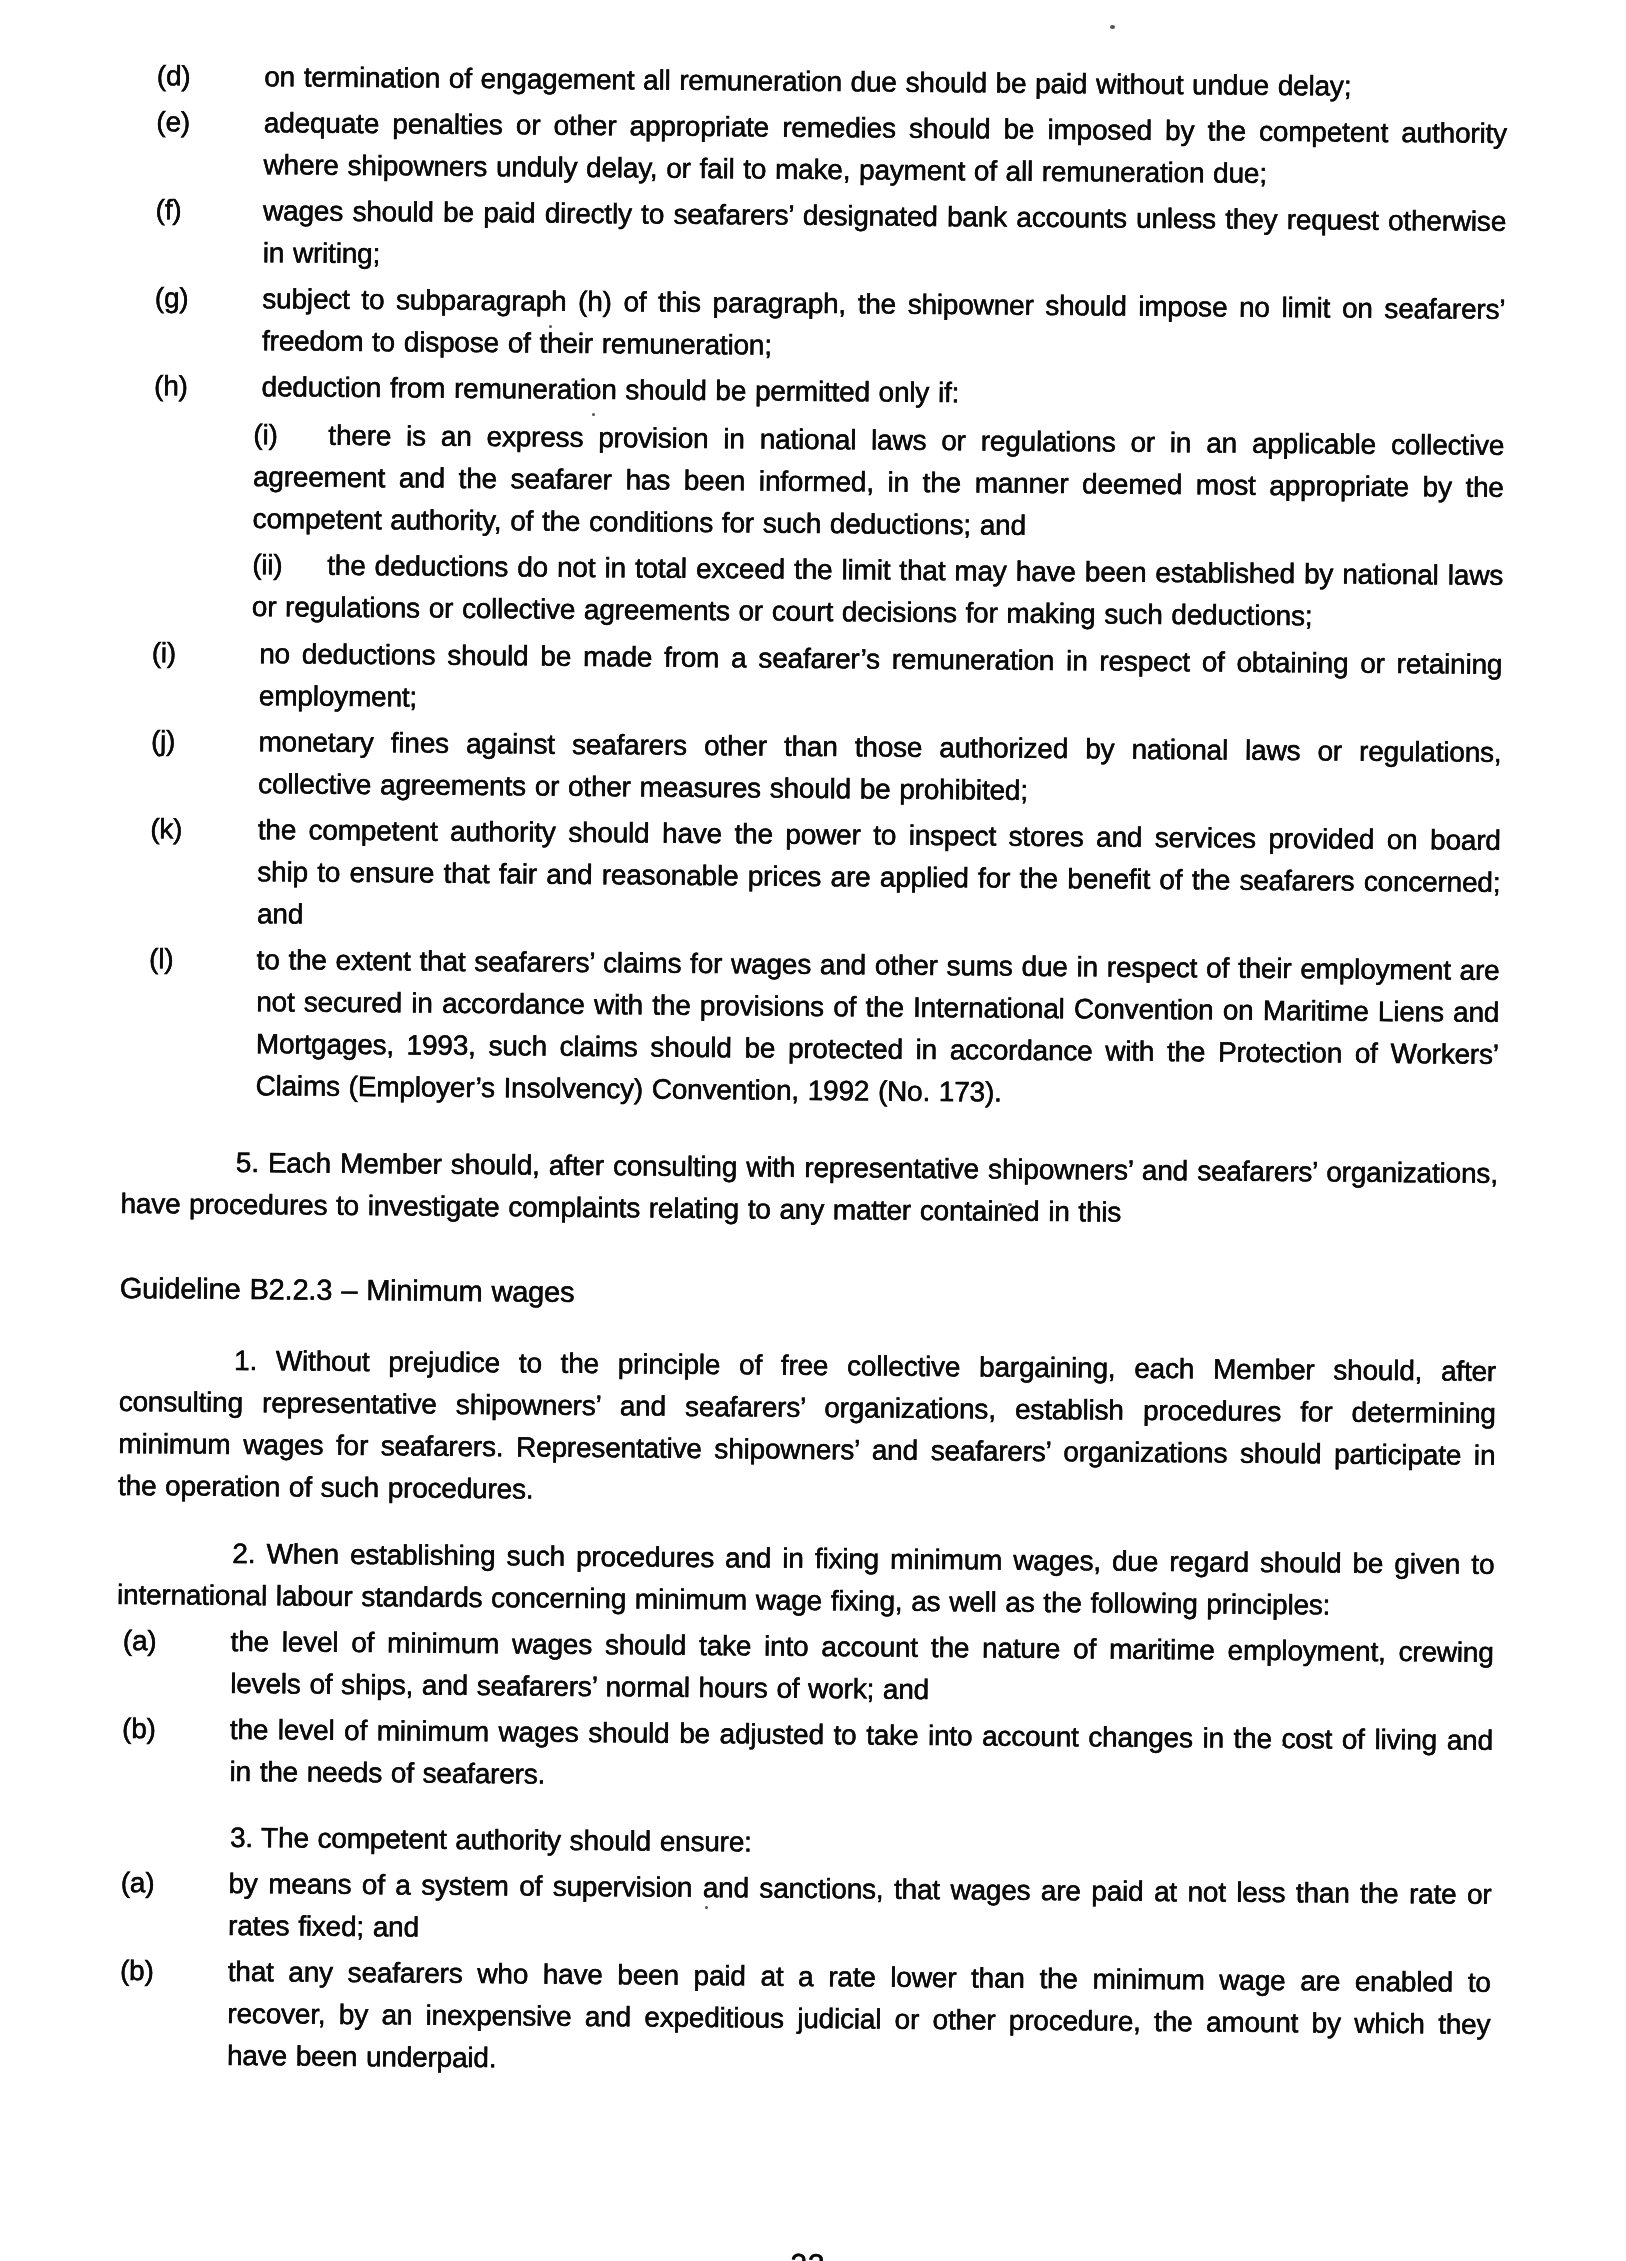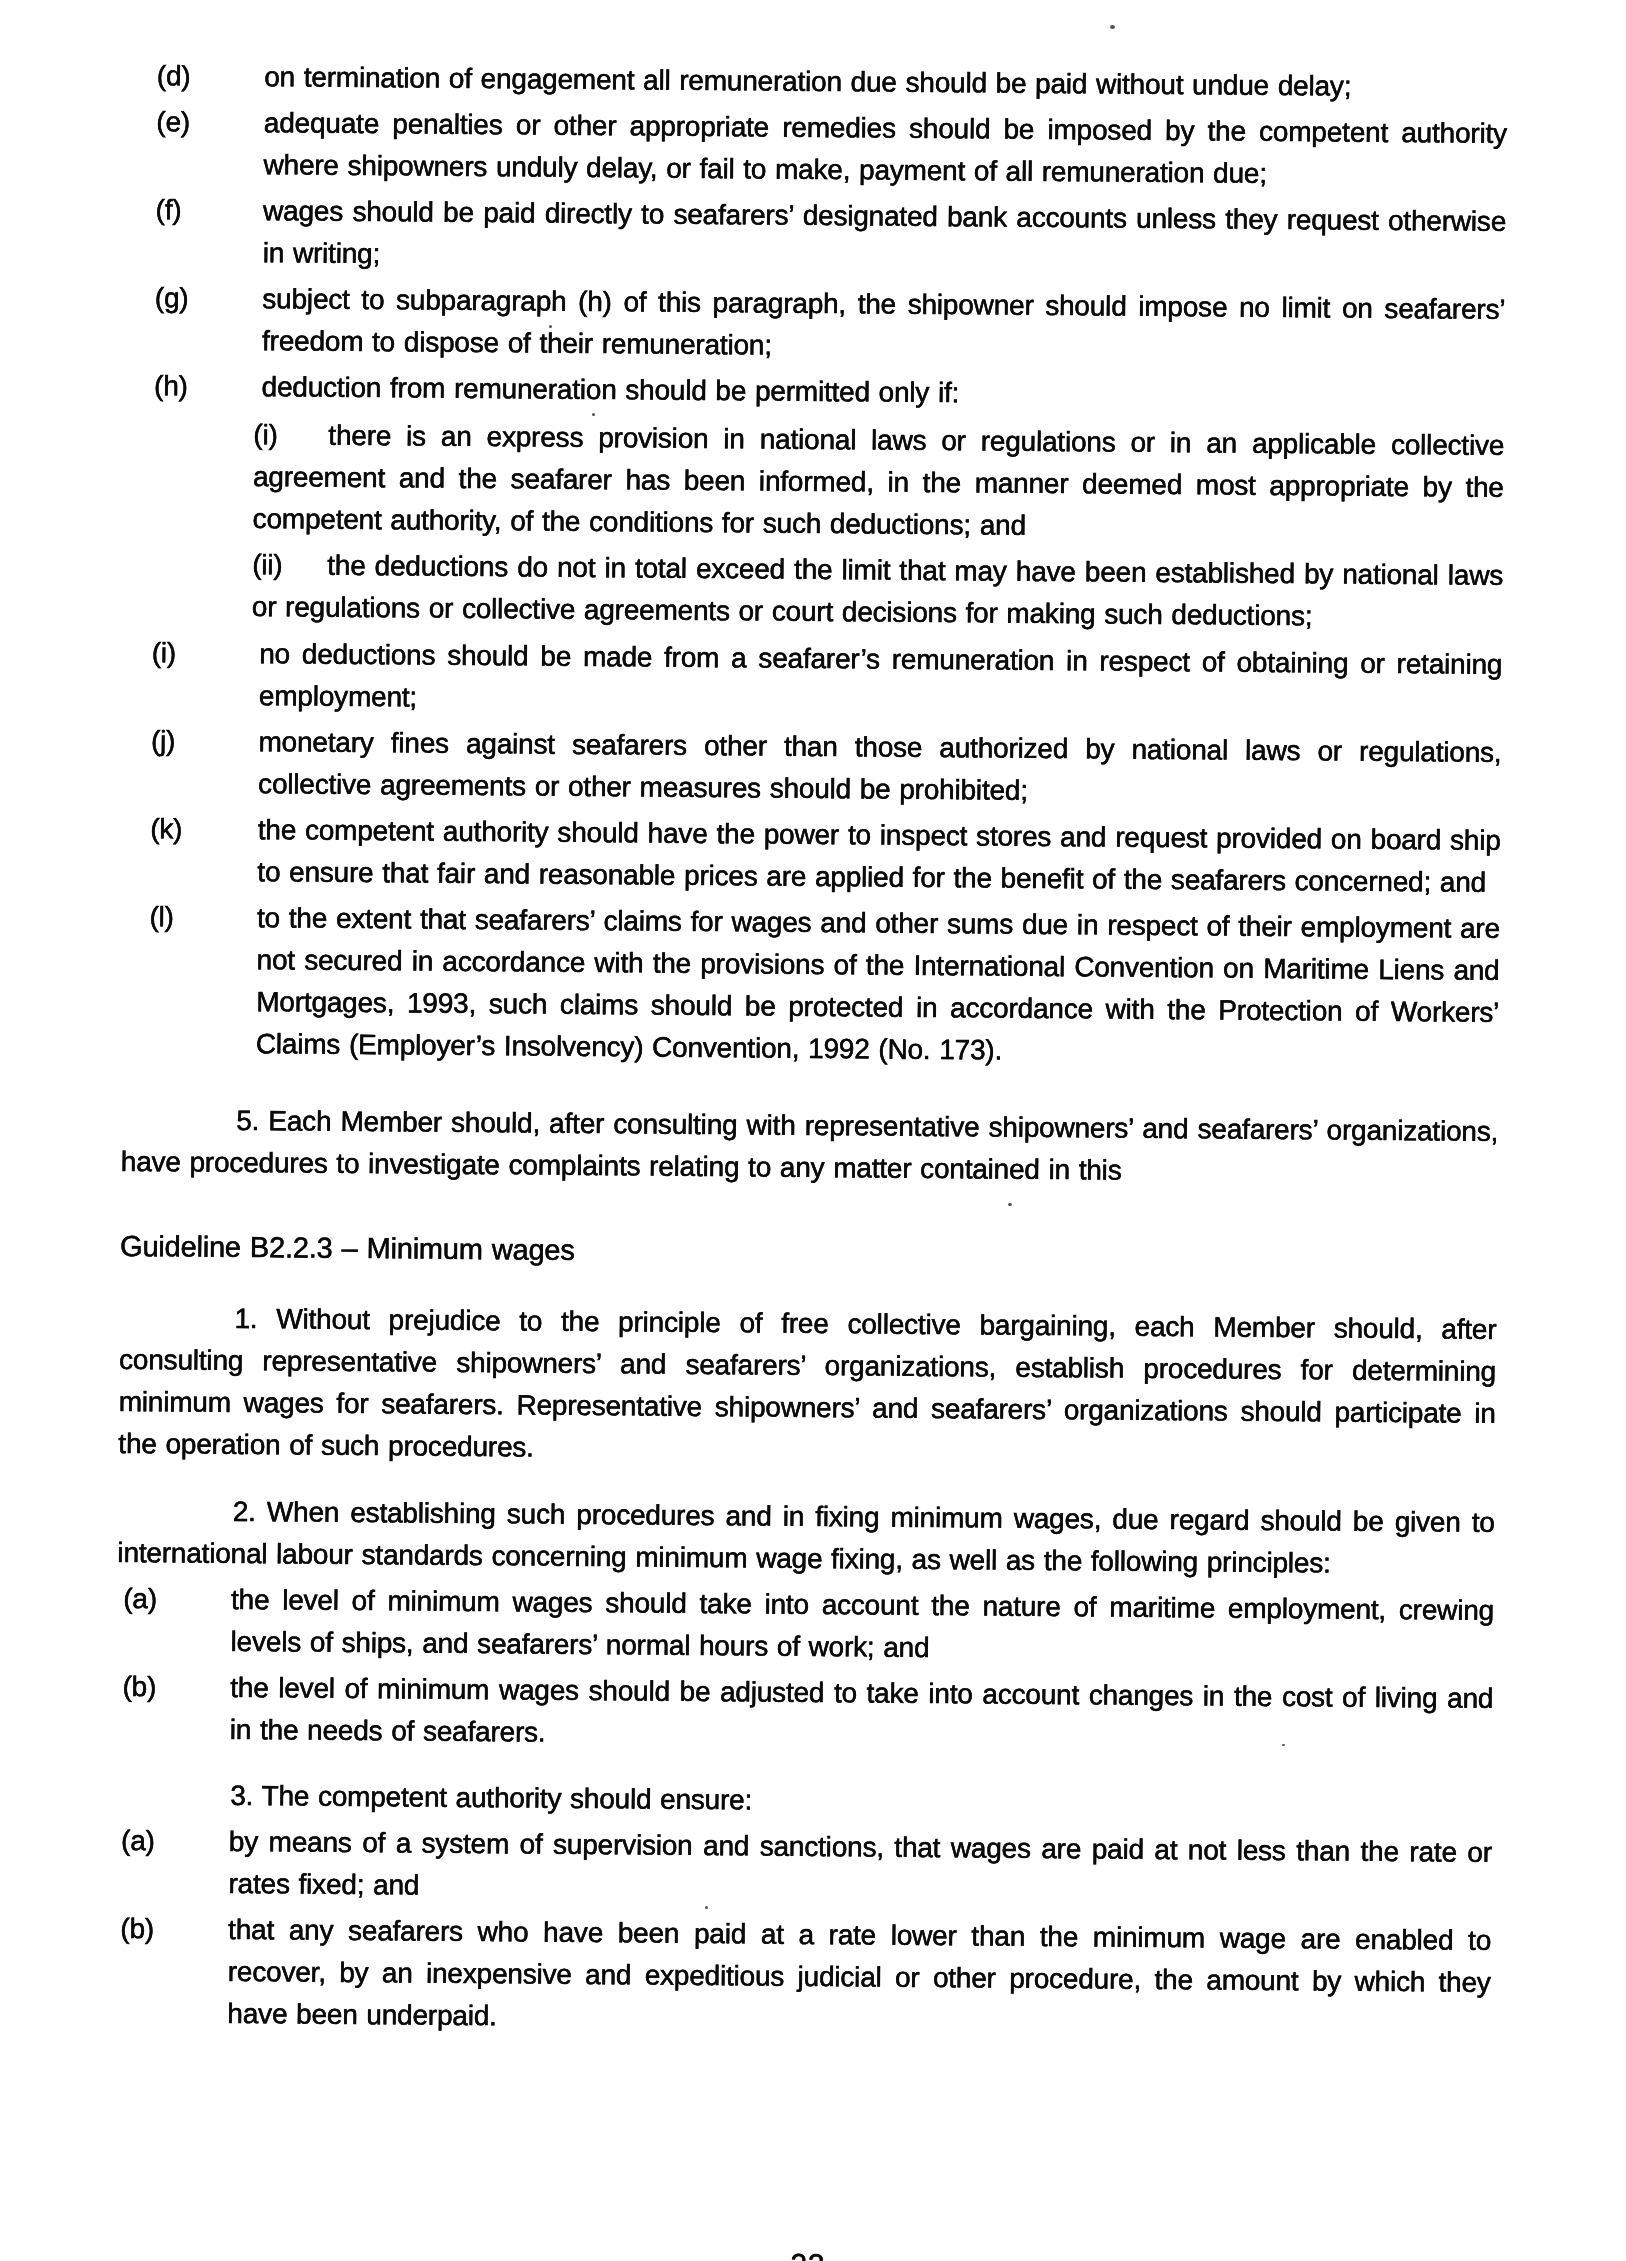--- a/index.html
+++ b/index.html
@@ -91,21 +91,21 @@
     <li class="li">
       <span class="lbl">(i)</span>
       <span class="txt">no deductions should be made from a seafarer’s remuneration in respect of obtaining or retaining employment;</span>
     </li>
     <li class="li">
       <span class="lbl">(j)</span>
       <span class="txt">monetary fines against seafarers other than those authorized by national laws or regulations, collective agreements or other measures should be prohibited;</span>
     </li>
     <li class="li">
       <span class="lbl">(k)</span>
-      <span class="txt">the competent authority should have the power to inspect stores and request provided on board ship to ensure that fair and reasonable prices are applied for the benefit of the seafarers concerned; and</span>
+      <span class="txt">the competent authority should have the power to inspect stores and services provided on board ship to ensure that fair and reasonable prices are applied for the benefit of the seafarers concerned; and</span>
     </li>
     <li class="li">
       <span class="lbl">(l)</span>
       <span class="txt">to the extent that seafarers’ claims for wages and other sums due in respect of their employment are not secured in accordance with the provisions of the International Convention on Maritime Liens and Mortgages, 1993, such claims should be protected in accordance with the Protection of Workers’ Claims (Employer’s Insolvency) Convention, 1992 (No. 173).</span>
     </li>
   </ol>
 
   <p class="para p5">5. Each Member should, after consulting with representative shipowners’ and seafarers’ organizations, have procedures to investigate complaints relating to any matter contained in this</p>
 
   <h2 class="heading">Guideline B2.2.3 – Minimum wages</h2>

